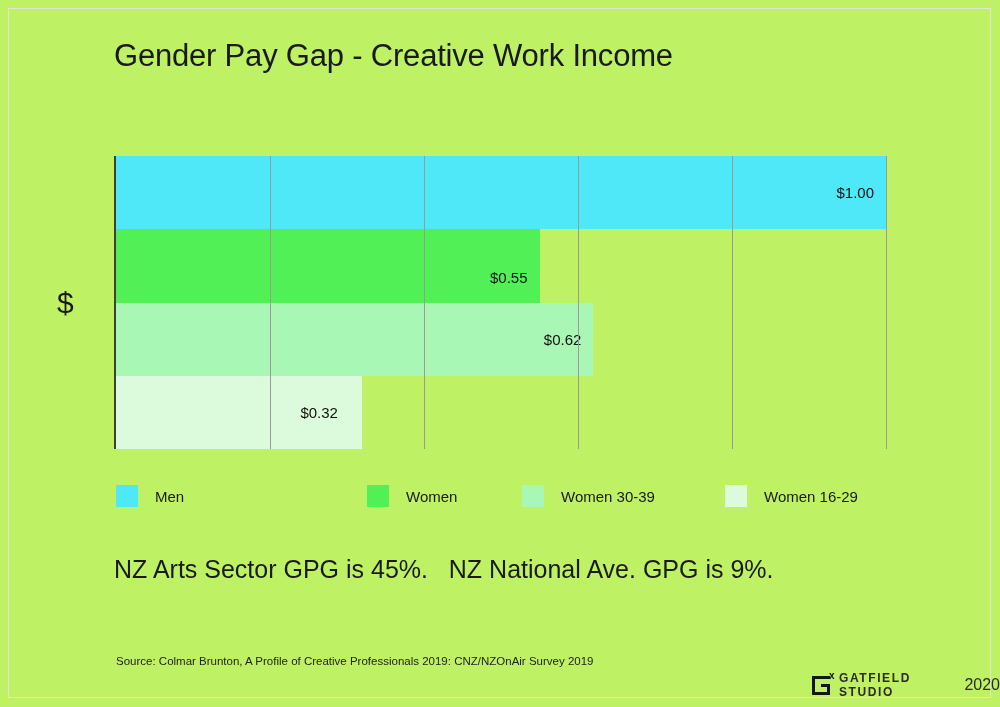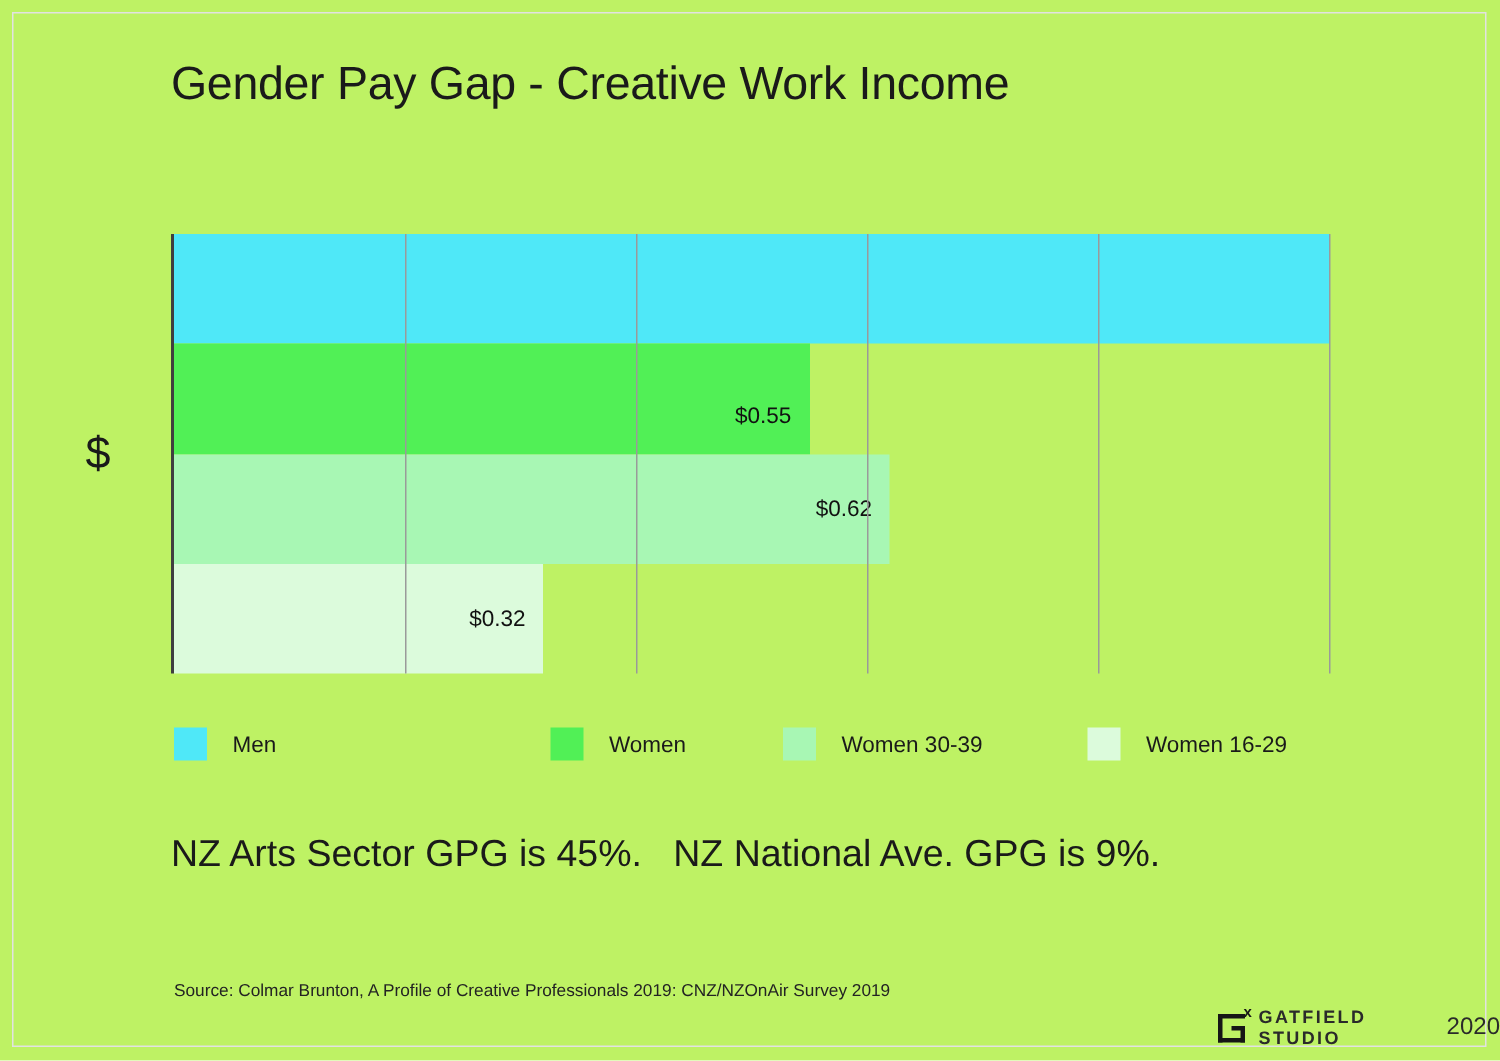--- a/index.html
+++ b/index.html
@@ -232,32 +232,33 @@
     <div id="gridlines">
         <div class="gridline" style="left: 154px;"></div>
         <div class="gridline" style="left: 308px;"></div>
         <div class="gridline" style="left: 462px;"></div>
         <div class="gridline" style="left: 616px;"></div>
         <div class="gridline" style="left: 770px;"></div>
       </div>
     <div id="bars">
         <div class="bar-row">
           <div class="bar" style="width: 770px; background: rgb(79, 232, 248);"></div>
+          <div class="bar-label" style="left: 708px; width: 50px; text-align: right;">$1.00</div>
         </div>
         <div class="bar-row">
           <div class="bar" style="width: 423.5px; background: rgb(81, 240, 86);"></div>
           <div class="bar-label" style="left: 361.5px; width: 50px; text-align: right; margin-top: 12px;">$0.55</div>
         </div>
         <div class="bar-row">
           <div class="bar" style="width: 477.4px; background: rgb(168, 247, 180);"></div>
           <div class="bar-label" style="left: 415.4px; width: 50px; text-align: right;">$0.62</div>
         </div>
         <div class="bar-row">
           <div class="bar" style="width: 246.4px; background: rgb(220, 251, 220);"></div>
-          <div class="bar-label" style="left: 184.4px; width: 50px; text-align: right;">$0.32</div>
+          <div class="bar-label" style="left: 184.4px; width: 50px; text-align: left;">$0.32</div>
         </div>
       </div>
   </div>
 
   <div id="legend">
       <div class="legend-item" style="left: 0px;">
         <span class="legend-swatch" style="background: rgb(79, 232, 248);"></span>
         <span class="legend-text">Men</span>
       </div>
       <div class="legend-item" style="left: 203px; padding-left: 48px;">

